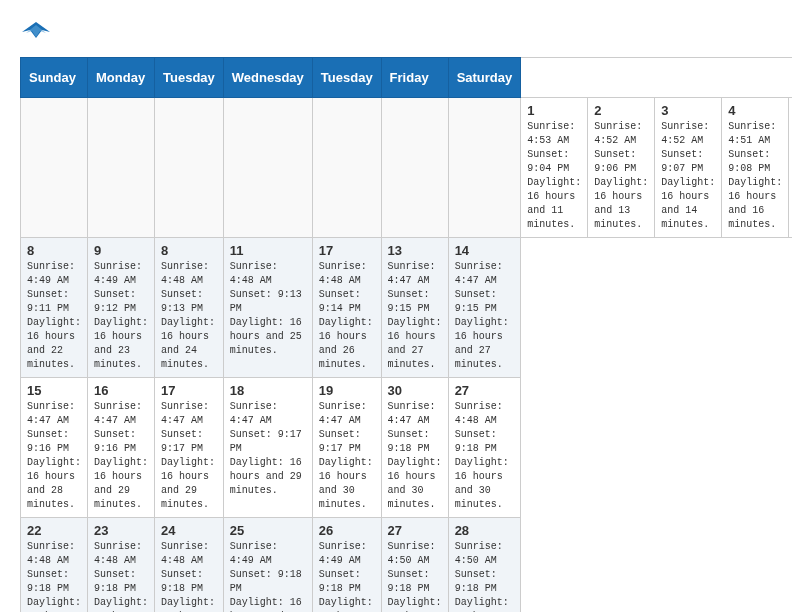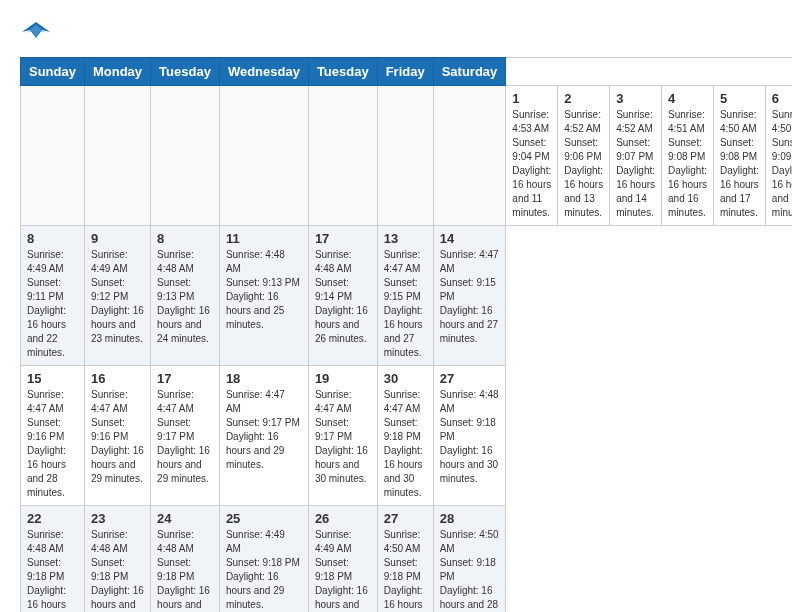--- a/index.html
+++ b/index.html
@@ -52,21 +52,21 @@
     .calendar {
       width: 100%;
       border-collapse: collapse;
       border: 1px solid #ccc;
     }
     .calendar th {
       background-color: #1a6fb5;
       color: #fff;
       font-size: 13px;
       font-weight: bold;
-      padding: 6px 8px;
+      padding: 12px 8px;
       text-align: left;
       border: 1px solid #1560a0;
     }
     .calendar td {
       vertical-align: top;
       border: 1px solid #ccc;
       padding: 5px 6px;
       font-size: 10.5px;
       color: #333;
       width: 108px;
@@ -82,20 +82,21 @@
     .day-num {
       font-size: 13px;
       font-weight: bold;
       display: block;
       margin-bottom: 2px;
     }
     .day-info {
       font-size: 10px;
       line-height: 1.4;
       color: #333;
+      font-family: Liberation Mono, monospace;
     }
     .empty-cell {
       background: #f9f9f9 !important;
     }
   </style>
 </head>
 <body>
 
 <div class="header">
   <div class="logo">

